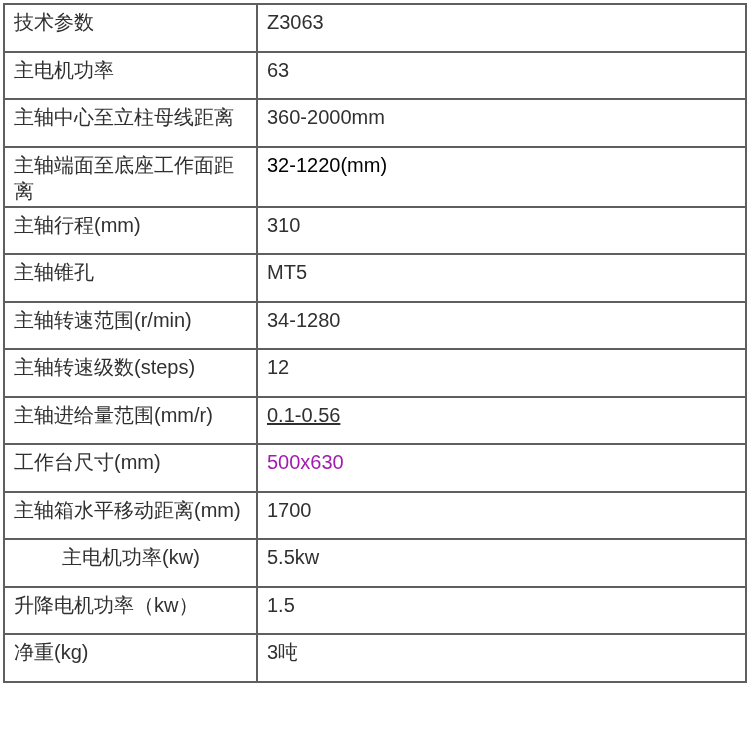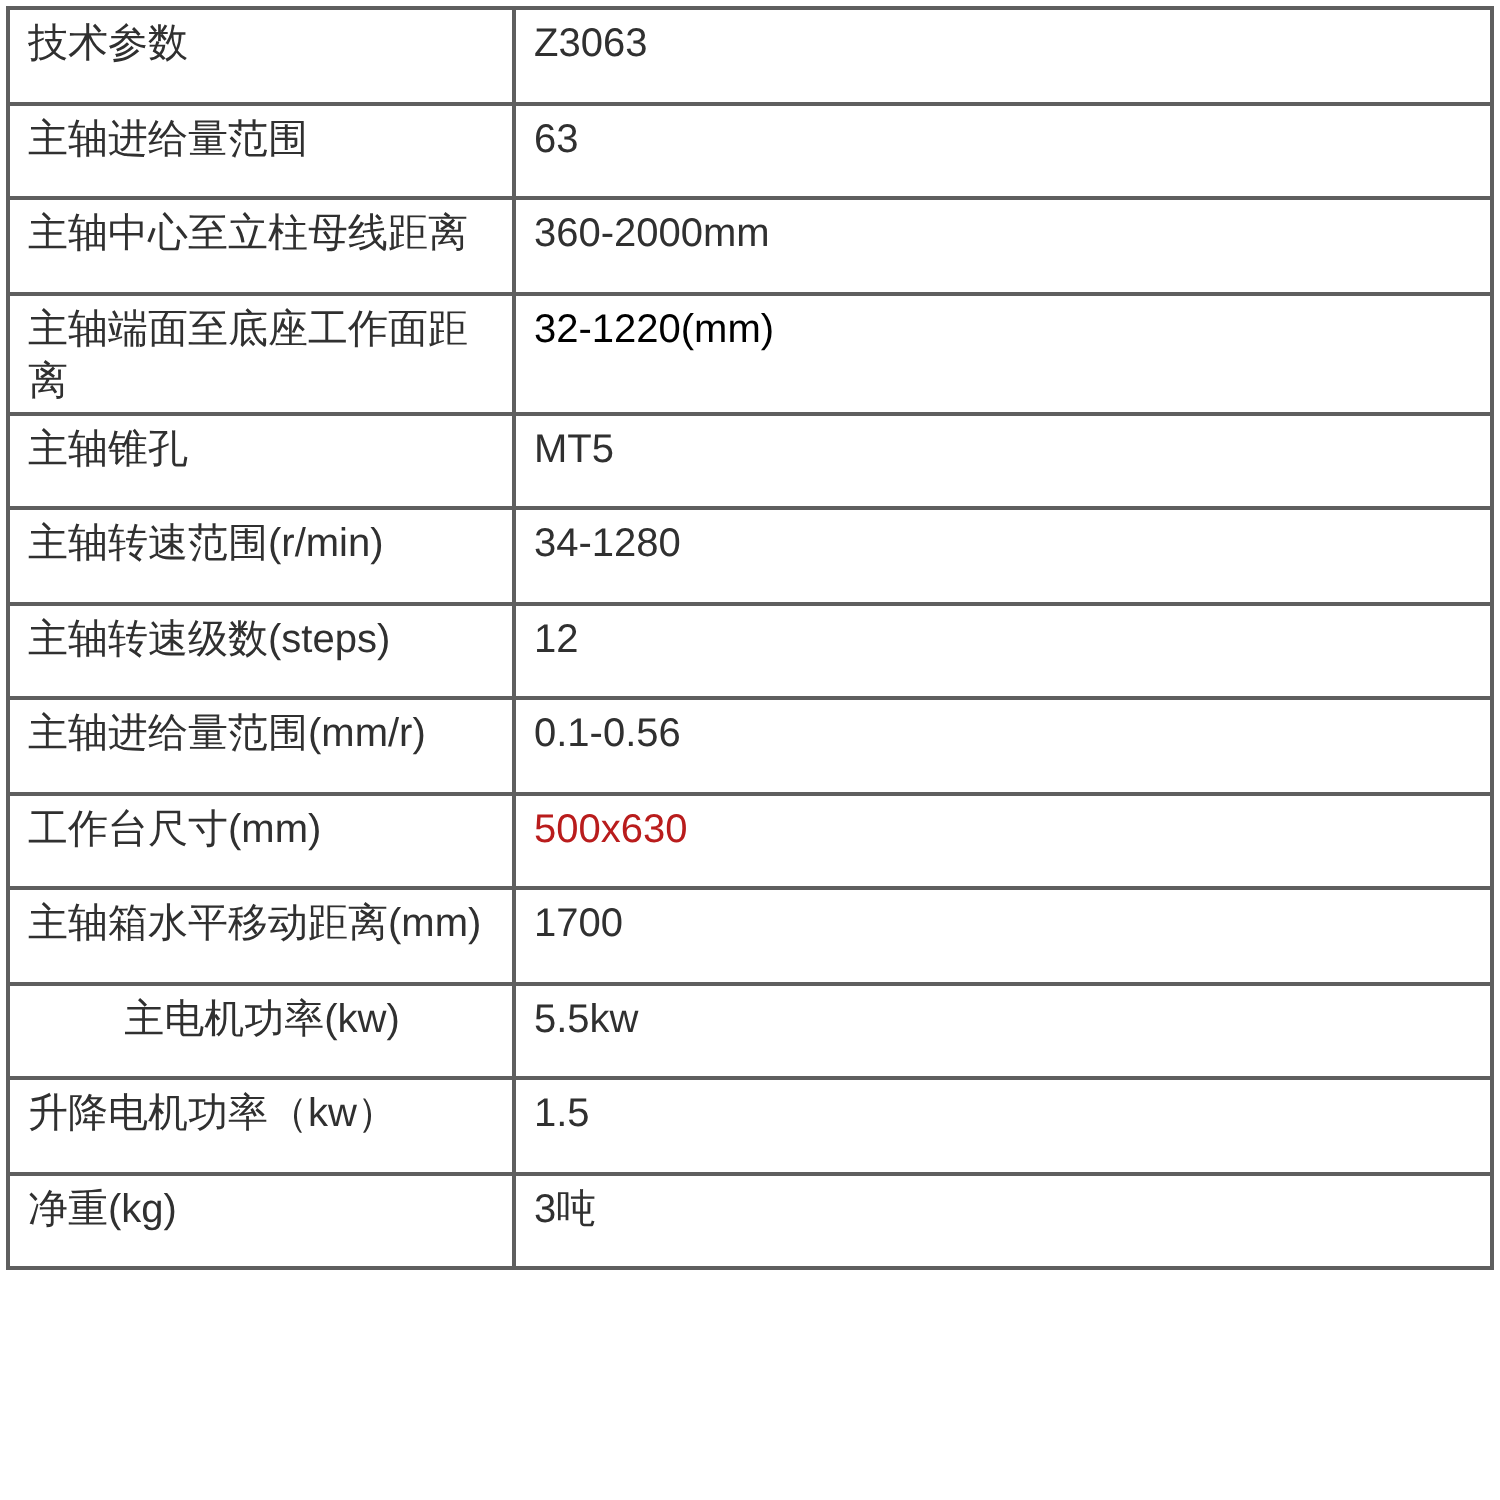--- a/index.html
+++ b/index.html
@@ -52,58 +52,62 @@
       <col class="c-label">
       <col class="c-value">
     </colgroup>
     <tbody id="spec-table-body">
   <tr>
     <td class="label-cell" style="border-color: rgb(95, 95, 95); color: rgb(48, 48, 48); border-radius: 15px;">技术参数</td>
     <td class="value-cell" style="border-color: rgb(95, 95, 95); color: rgb(48, 48, 48);">Z3063</td>
   </tr>
 
   <tr>
-    <td class="label-cell" style="border-color: rgb(95, 95, 95); color: rgb(48, 48, 48);">主轴进给量范围</td>
+    <td class="label-cell" style="border-color: rgb(95, 95, 95); color: rgb(48, 48, 48);">主电机功率</td>
     <td class="value-cell" style="border-color: rgb(95, 95, 95); color: rgb(48, 48, 48); margin-left: 20px;">63</td>
   </tr>
 
   <tr>
     <td class="label-cell" style="border-color: rgb(95, 95, 95); color: rgb(48, 48, 48);">主轴中心至立柱母线距离</td>
     <td class="value-cell" style="border-color: rgb(95, 95, 95); color: rgb(48, 48, 48);">360-2000mm</td>
   </tr>
 
   <tr>
     <td class="label-cell" style="border-color: rgb(95, 95, 95); color: rgb(48, 48, 48);">主轴端面至底座工作面距离</td>
     <td class="value-cell" style="border-color: rgb(95, 95, 95); color: #000000;">32-1220(mm)</td>
   </tr>
 
+  <tr>
+    <td class="label-cell" style="border-color: rgb(95, 95, 95); color: rgb(48, 48, 48);">主轴行程(mm)</td>
+    <td class="value-cell" style="border-color: rgb(95, 95, 95); color: rgb(48, 48, 48);">310</td>
+  </tr>
 
   <tr>
     <td class="label-cell" style="border-color: rgb(95, 95, 95); color: rgb(48, 48, 48);">主轴锥孔</td>
     <td class="value-cell" style="border-color: rgb(95, 95, 95); color: rgb(48, 48, 48);">MT5</td>
   </tr>
 
   <tr>
     <td class="label-cell" style="border-color: rgb(95, 95, 95); color: rgb(48, 48, 48);">主轴转速范围(r/min)</td>
     <td class="value-cell" style="border-color: rgb(95, 95, 95); color: rgb(48, 48, 48);">34-1280</td>
   </tr>
 
   <tr>
     <td class="label-cell" style="border-color: rgb(95, 95, 95); color: rgb(48, 48, 48);">主轴转速级数(steps)</td>
     <td class="value-cell" style="border-color: rgb(95, 95, 95); color: rgb(48, 48, 48);">12</td>
   </tr>
 
   <tr>
     <td class="label-cell" style="border-color: rgb(95, 95, 95); color: rgb(48, 48, 48);">主轴进给量范围(mm/r)</td>
-    <td class="value-cell" style="border-color: rgb(95, 95, 95); color: rgb(48, 48, 48);">0.1-0.56</td>
+    <td class="value-cell" style="border-color: rgb(95, 95, 95); color: rgb(48, 48, 48); text-decoration: underline;">0.1-0.56</td>
   </tr>
 
   <tr>
     <td class="label-cell" style="border-color: rgb(95, 95, 95); color: rgb(48, 48, 48);">工作台尺寸(mm)</td>
-    <td class="value-cell" style="border-color: rgb(95, 95, 95); color: #b91c1c; border-radius: 15px;">500x630</td>
+    <td class="value-cell" style="border-color: rgb(95, 95, 95); color: #a21caf; border-radius: 15px;">500x630</td>
   </tr>
 
   <tr>
     <td class="label-cell" style="border-color: rgb(95, 95, 95); color: rgb(48, 48, 48);">主轴箱水平移动距离(mm)</td>
     <td class="value-cell" style="border-color: rgb(95, 95, 95); color: rgb(48, 48, 48);">1700</td>
   </tr>
 
   <tr>
     <td class="label-cell" style="border-color: rgb(95, 95, 95); color: rgb(48, 48, 48); text-align: center;">主电机功率(kw)</td>
     <td class="value-cell" style="border-color: rgb(95, 95, 95); color: rgb(48, 48, 48);">5.5kw</td>

